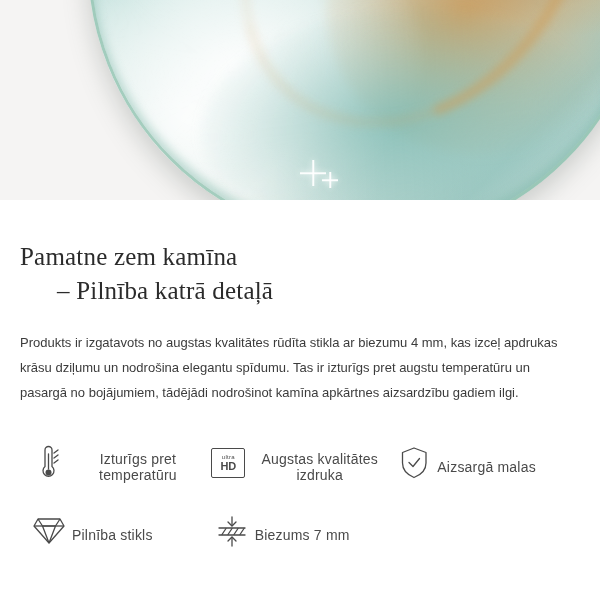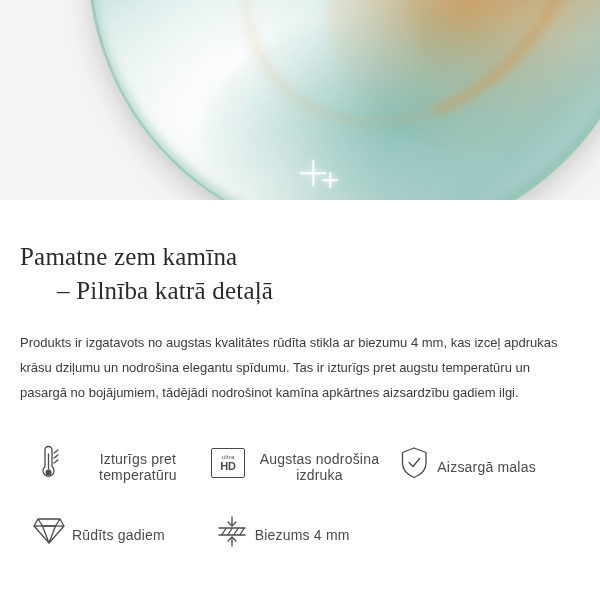--- a/index.html
+++ b/index.html
@@ -247,21 +247,21 @@
         <div class="feature-label">Izturīgs pret temperatūru</div>
       </div>
 
       <div class="feature">
         <div class="feature-icon">
           <div class="ultrahd-box">
             <span class="u1">ultra</span>
             <span class="u2">HD</span>
           </div>
         </div>
-        <div class="feature-label">Augstas nodrošina izdruka</div>
+        <div class="feature-label">Augstas kvalitātes izdruka</div>
       </div>
 
       <div class="feature">
         <div class="feature-icon">
           <svg width="32" height="36" viewBox="0 0 32 36" fill="none" stroke="#4a4a4a" stroke-width="1.3" stroke-linecap="round" stroke-linejoin="round">
             <path d="M16 3 L28 7.5 V18 c0 7.5 -5.5 12 -12 14.5 C10 30 4.5 25.5 4.5 18 V7.5 Z"></path>
             <polyline points="11,17.5 15,21.5 21.5,13.5"></polyline>
           </svg>
         </div>
         <div class="feature-label">Aizsargā malas</div>
@@ -270,37 +270,37 @@
       <div class="feature">
         <div class="feature-icon">
           <svg width="36" height="32" viewBox="0 0 36 32" fill="none" stroke="#4a4a4a" stroke-width="1.3" stroke-linejoin="round">
             <path d="M7 4 H29 L33 11 L18 28 L3 11 Z"></path>
             <path d="M3 11 H33"></path>
             <path d="M7 4 L11.5 11 L18 28"></path>
             <path d="M29 4 L24.5 11 L18 28"></path>
             <path d="M11.5 11 H24.5"></path>
           </svg>
         </div>
-        <div class="feature-label">Rūdīts gadiem</div>
+        <div class="feature-label">Pilnība stikls</div>
       </div>
 
 
       <div class="feature">
         <div class="feature-icon">
           <svg width="34" height="34" viewBox="0 0 34 34" fill="none" stroke="#4a4a4a" stroke-width="1.3" stroke-linecap="round">
             <line x1="17" y1="3" x2="17" y2="11"></line>
             <polyline points="13,8 17,12 21,8"></polyline>
             <line x1="4" y1="14" x2="30" y2="14"></line>
             <line x1="4" y1="21" x2="30" y2="21"></line>
             <line x1="7" y1="20.5" x2="11" y2="14.5"></line>
             <line x1="13" y1="20.5" x2="17" y2="14.5"></line>
             <line x1="19" y1="20.5" x2="23" y2="14.5"></line>
             <line x1="25" y1="20.5" x2="29" y2="14.5"></line>
             <line x1="17" y1="24" x2="17" y2="32"></line>
             <polyline points="13,27 17,23 21,27"></polyline>
           </svg>
         </div>
-        <div class="feature-label">Biezums 4 mm</div>
+        <div class="feature-label">Biezums 7 mm</div>
       </div>
 
     </div>
   </div>
 </div>
 
 </body></html>

